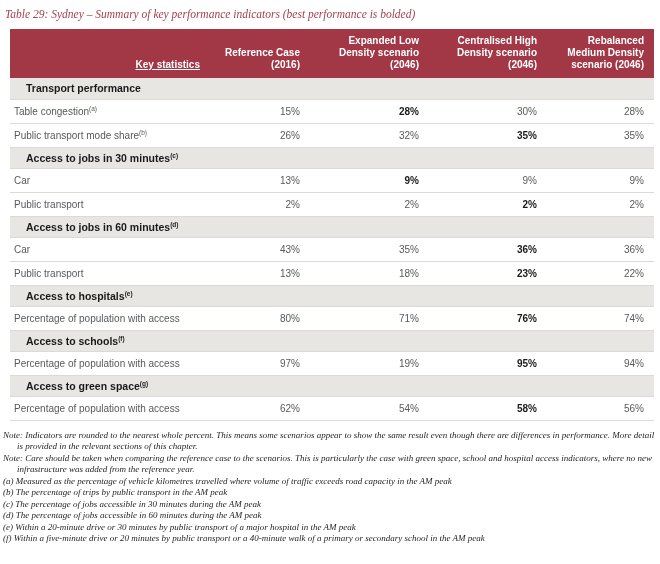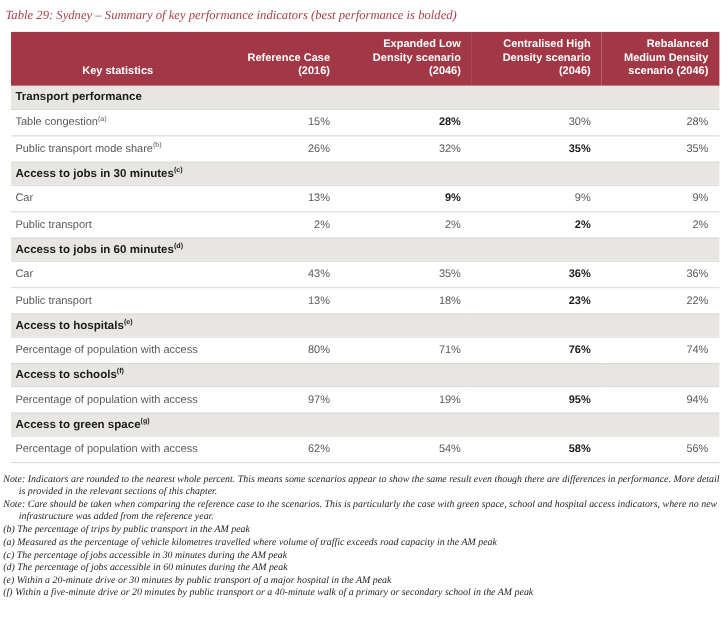--- a/index.html
+++ b/index.html
@@ -35,33 +35,33 @@
     color:#ffffff;
     font-weight:bold;
     font-size:10px;
     line-height:12px;
     vertical-align:bottom;
     padding:6px 10px 7px 4px;
     text-align:right;
     height:47px;
     box-sizing:border-box;
   }
-  thead th.first { text-align:center; padding-left:4px; }
+  thead th.first { text-align:right; padding-left:4px;text-decoration:underline; }
 
   tbody td {
     border-bottom:1px solid #DBDAD7;
     box-sizing:border-box;
   }
   tr.section td {
     background:#E7E6E3;
     font-weight:bold;
     color:#1A1A1A;
     font-size:10.5px;
     height:21px;
-    padding:2px 4px;
+    padding:2px 16px;
   }
   tr.data td {
     background:#ffffff;
     color:#58595B;
     font-size:10px;
     height:24px;
     padding:2px 4px;
   }
   tr.data td.val { text-align:right; padding-right:10px; }
   tr.data td.val span.b { font-weight:bold; color:#1A1A1A; }
@@ -187,21 +187,21 @@
         <td class="val"><span>54%</span></td>
         <td class="val"><span class="b">58%</span></td>
         <td class="val"><span>56%</span></td>
       </tr>
     </tbody>
   </table>
 
   <div class="notes">
     <p class="note"><span>Note:</span> <span>Indicators are rounded to the nearest whole percent. This means some scenarios appear to show the same result even though there are differences in performance. More detail is provided in the relevant sections of this chapter.</span></p>
     <p class="note"><span>Note:</span> <span>Care should be taken when comparing the reference case to the scenarios. This is particularly the case with green space, school and hospital access indicators, where no new infrastructure was added from the reference year.</span></p>
+    <p class="note"><span>(a)</span> <span>Measured as the percentage of vehicle kilometres travelled where volume of traffic exceeds road capacity in the AM peak</span></p>
     <p class="note"><span>(b)</span> <span>The percentage of trips by public transport in the AM peak</span></p>
-    <p class="note"><span>(a)</span> <span>Measured as the percentage of vehicle kilometres travelled where volume of traffic exceeds road capacity in the AM peak</span></p>
     <p class="note"><span>(c)</span> <span>The percentage of jobs accessible in 30 minutes during the AM peak</span></p>
     <p class="note"><span>(d)</span> <span>The percentage of jobs accessible in 60 minutes during the AM peak</span></p>
     <p class="note"><span>(e)</span> <span>Within a 20-minute drive or 30 minutes by public transport of a major hospital in the AM peak</span></p>
     <p class="note"><span>(f)</span> <span>Within a five-minute drive or 20 minutes by public transport or a 40-minute walk of a primary or secondary school in the AM peak</span></p>
   </div>
 
 </div>
 
 </body></html>

